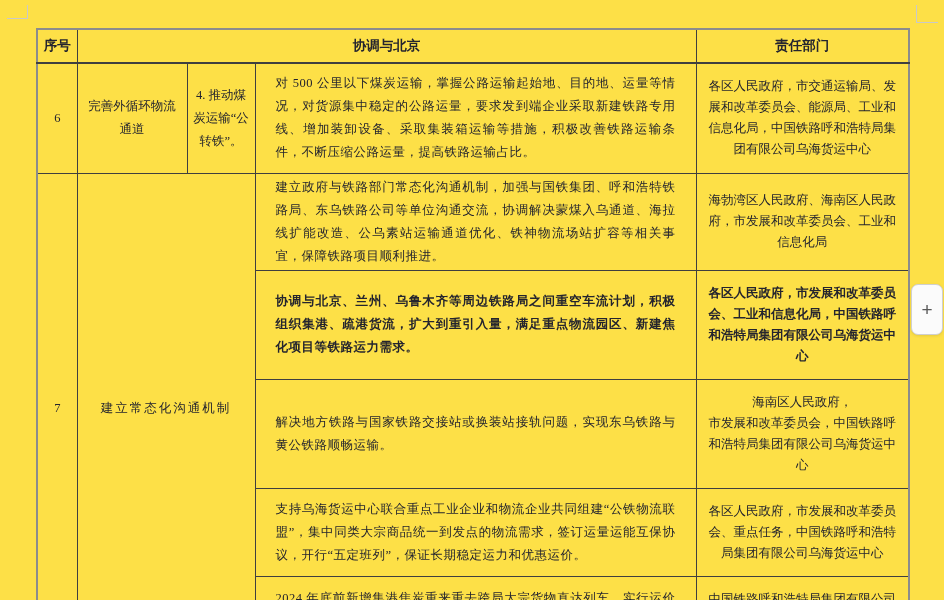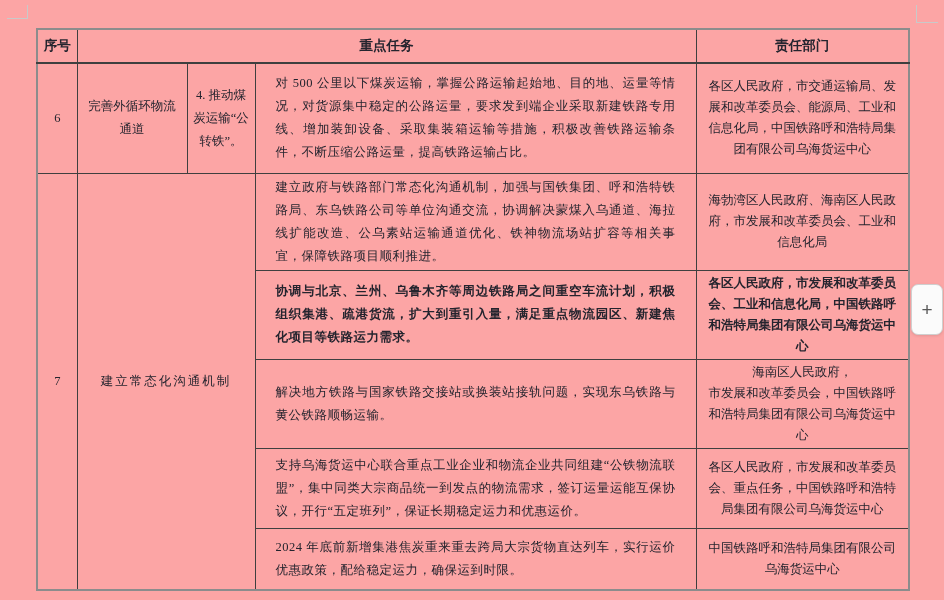--- a/index.html
+++ b/index.html
@@ -3,21 +3,21 @@
 <meta charset="utf-8">
 <style>
   html, body {
     margin: 0; padding: 0;
     width: 944px; height: 600px;
     background: #ffffff;
     overflow: hidden;
     font-family: "Liberation Serif", "DejaVu Serif", serif;
     color: #24242e;
   }
-  .canvas { position: relative; width: 944px; height: 600px; background:#fca5a5; }
+  .canvas { position: relative; width: 944px; height: 600px; background:#fde047; }
 
   
   .mark { position: absolute; }
   .mark-tl {
     left: 7px; top: 5px; width: 20px; height: 13px;
     border-right: 1px solid #c9c9c9; border-bottom: 1px solid #c9c9c9;
   }
   .mark-tr {
     left: 916px; top: 5px; width: 21px; height: 17px;
     border-left: 1px solid #c9c9c9; border-bottom: 1px solid #c9c9c9;
@@ -54,21 +54,21 @@
   td.no-cell   { text-align: center; }
   td.cat-cell  { text-align: center; line-height: 23px; padding: 0 6px; margin-top: 8px; }
   td.cat-wide  { letter-spacing: 2px; }
   td.sub-cell  { text-align: center; line-height: 23px; padding: 0 5px; }
   td.task-cell {
     text-align: justify; text-justify: inter-character;
     line-height: 23px; padding: 2px 20px;
     letter-spacing: 0.5px;
   }
   td.dept-cell {
-    text-align: center; line-height: 21px; padding: 2px 6px;
+    text-align: center; line-height: 21px; padding: 12px 6px;
     white-space: pre-line;
   }
 
   
   .add-btn {
     position: absolute; left: 911px; top: 284px;
     width: 30px; height: 49px;
     background: #fbfbfb;
     border: 1px solid #cfcfcf;
     border-radius: 7px;
@@ -93,21 +93,21 @@
       <col style="width:40px">
       <col style="width:110px">
       <col style="width:68px">
       <col style="width:441px">
       <col style="width:213px">
     </colgroup>
 
     <tbody>
         <tr class="hrow">
       <th>序号</th>
-      <th colspan="3">重点任务</th>
+      <th colspan="3">协调与北京</th>
       <th>责任部门</th>
     </tr>
 
     <tr class="r6">
       <td class="no-cell">6</td>
       <td class="cat-cell">完善外循环物流通道</td>
       <td class="sub-cell">4. 推动煤炭运输“公转铁”。</td>
       <td class="task-cell">对 500 公里以下煤炭运输，掌握公路运输起始地、目的地、运量等情况，对货源集中稳定的公路运量，要求发到端企业采取新建铁路专用线、增加装卸设备、采取集装箱运输等措施，积极改善铁路运输条件，不断压缩公路运量，提高铁路运输占比。</td>
       <td class="dept-cell">各区人民政府，市交通运输局、发展和改革委员会、能源局、工业和信息化局，中国铁路呼和浩特局集团有限公司乌海货运中心</td>
     </tr>

